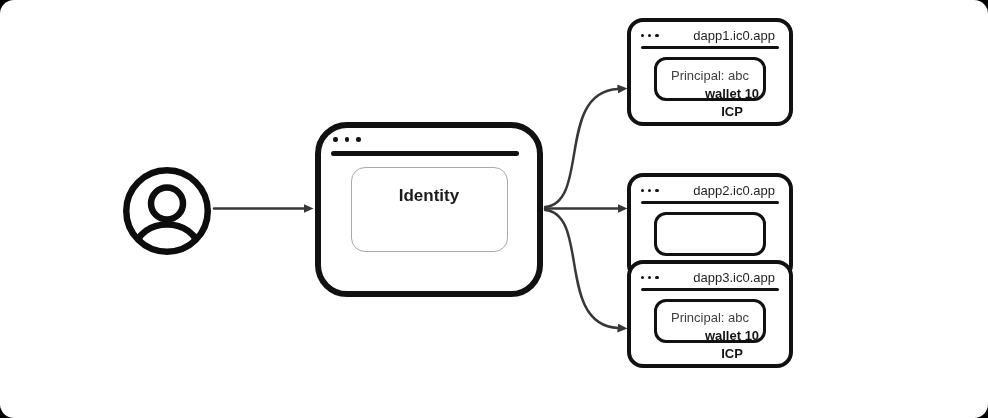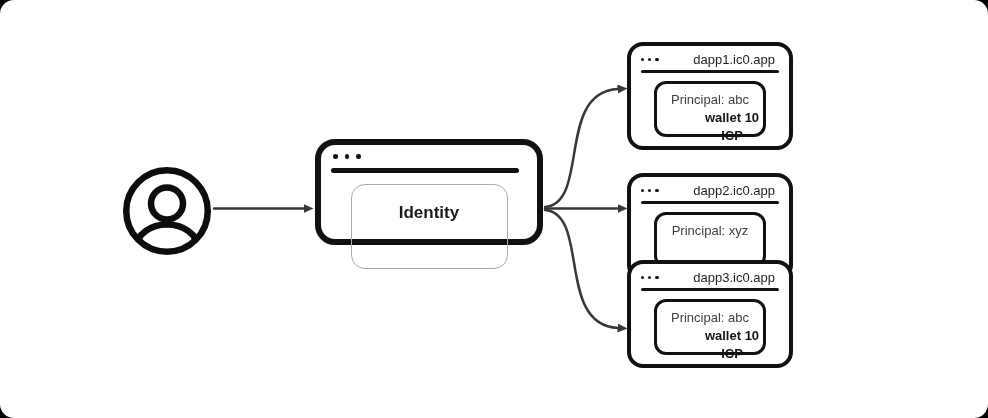--- a/index.html
+++ b/index.html
@@ -18,46 +18,46 @@
 
   
   .user-wrap { position:absolute; left:122px; top:166px; width:90px; height:90px; }
   .user-wrap svg { display:block; }
   .user-stroke { stroke:#0d0d0d; fill:none; }
 
   
   .window { position:absolute; background:#fff; border:4px solid var(--box-stroke,#111); border-radius:16px; }
 
   
-  .win-identity { left:315px; top:139px; width:228px; height:106px; border-width:6px; border-radius:20px; }
+  .win-identity { left:315px; top:122px; width:228px; height:175px; border-width:6px; border-radius:32px; }
   .win-identity .dots { margin:9px 0 0 12px; }
   .dots { display:flex; align-items:center; gap:7px; }
   .dots i { display:block; width:4.5px; height:4.5px; border-radius:50%; background:var(--box-stroke,#111); }
   .win-identity .addr-bar { height:5px; background:var(--box-stroke,#111); border-radius:3px; margin:9px 18px 0 10px; width:188px; }
   .id-card {
     width:157px; height:85px; margin:11px auto 0; border:1px solid var(--inner-border,#a9a9a9);
     border-radius:14px; text-align:center; padding-top:16px;
     color:var(--identity-text,#1c1c1c); font-weight:bold; font-size:17px; line-height:24px;
   }
 
   
   .win-dapp { left:627px; width:166px; height:108px; }
   .win-dapp .header { display:flex; align-items:center; justify-content:space-between; margin:6px 14px 0 10px; height:15px; }
   .win-dapp .dots { gap:4px; }
   .win-dapp .dots i { width:3.2px; height:3.2px; }
   .win-dapp .title { font-size:13px; line-height:15px; color:var(--title-text,#1f1f1f); }
   .win-dapp .addr-bar { height:3px; background:var(--box-stroke,#111); border-radius:2px; margin:3px 10px 0 10px; }
   .dapp-card {
-    width:112px; height:56px; margin:8px auto 0; border:3px solid var(--box-stroke,#111);
+    width:112px; height:44px; margin:8px auto 0; border:3px solid var(--box-stroke,#111);
     border-radius:12px; text-align:center; padding-top:7px; font-size:13px; line-height:18px;
   }
   .dapp-card .principal { color:var(--principal-text,#3f3f3f); }
   .dapp-card .wallet { color:var(--wallet-text,#141414); font-weight:bold;padding-left:44px; }
 
-  .d1 { top:42px; } .d2 { top:173px; } .d3 { top:260px; }
+  .d1 { top:18px; } .d2 { top:173px; } .d3 { top:260px; }
 </style>
 </head>
 <body>
 
 <div class="page">
   <div class="canvas">
 
     <svg class="arrows" viewBox="0 0 988 418">
       <defs>
         <marker id="ah" markerWidth="11" markerHeight="10" refX="0.5" refY="4.5" orient="auto" markerUnits="userSpaceOnUse">
@@ -115,21 +115,20 @@
       <div class="header">
         <div class="dots">
             <i></i>
             <i></i>
             <i></i>
           </div>
         <div class="title">dapp2.ic0.app</div>
       </div>
       <div class="addr-bar"></div>
       <div class="dapp-card">
-        <div class="principal">Principal: xyz</div>
       </div>
     </div>
 
     <div class="window win-dapp d3">
       <div class="header">
         <div class="dots">
             <i></i>
             <i></i>
             <i></i>
           </div>

